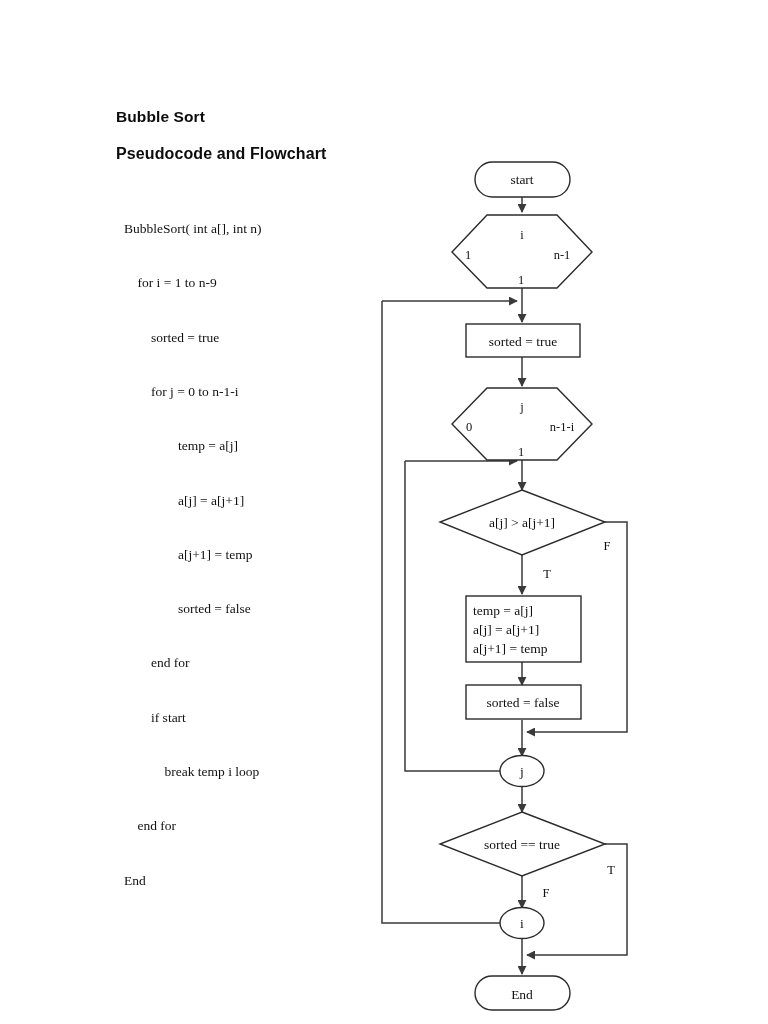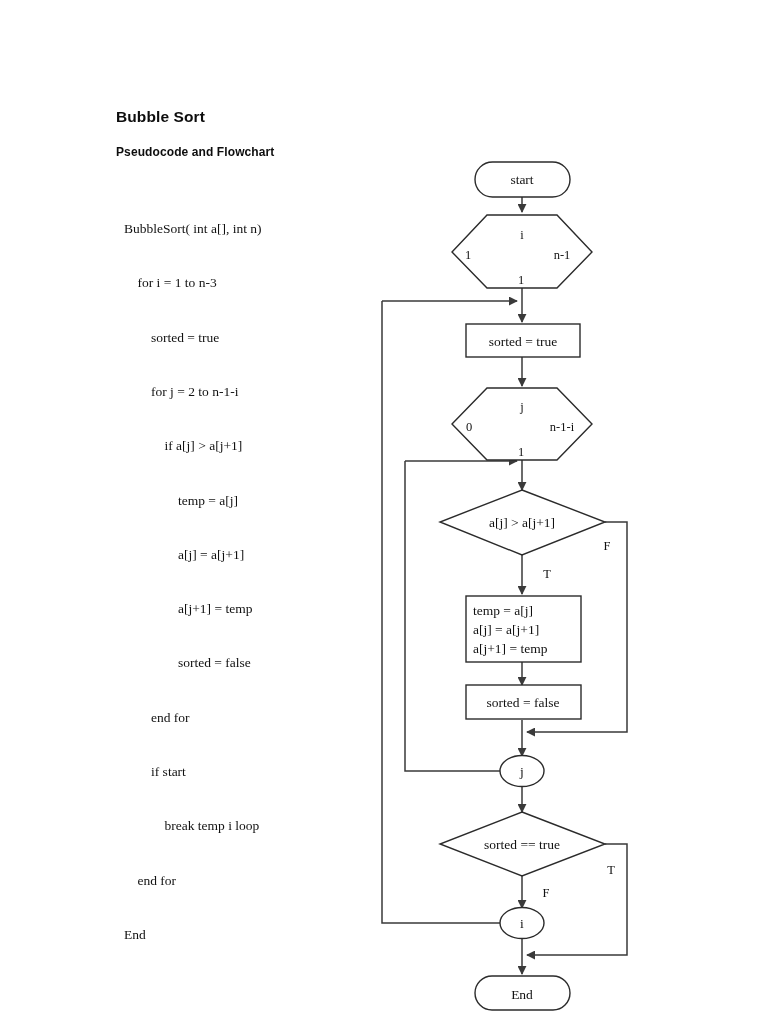--- a/index.html
+++ b/index.html
@@ -30,21 +30,21 @@
   }
   #title-main {
     left: 116px;
     top: 108px;
     font-size: 15.5px;
     letter-spacing: 0.1px;
   }
   #title-sub {
     left: 116px;
     top: 145px;
-    font-size: 12px;
+    font-size: 16px;
     letter-spacing: 0.1px;
   }
   #pseudocode {
     position: absolute;
     left: 116px;
     top: 184px;
     width: 300px;
     font-family: "Liberation Serif", serif;
     font-size: 13.5px;
     line-height: 18.1px;
@@ -86,24 +86,23 @@
 <body>
 
 <div id="page">
 
   <div class="heading" id="title-main">Bubble Sort</div>
 
   <div class="heading" id="title-sub">Pseudocode and Flowchart</div>
 
   <div id="pseudocode">
     <span class="pc-line">BubbleSort( int a[], int n)</span>
-    <span class="pc-line">    for i = 1 to n-3</span>
+    <span class="pc-line">    for i = 1 to n-9</span>
     <span class="pc-line">        sorted = true</span>
-    <span class="pc-line">        for j = 2 to n-1-i</span>
-    <span class="pc-line">            if a[j] &gt; a[j+1]</span>
+    <span class="pc-line">        for j = 0 to n-1-i</span>
     <span class="pc-line">                temp = a[j]</span>
     <span class="pc-line">                a[j] = a[j+1]</span>
     <span class="pc-line">                a[j+1] = temp</span>
     <span class="pc-line">                sorted = false</span>
     <span class="pc-line">        end for</span>
     <span class="pc-line">        if start</span>
     <span class="pc-line">            break temp i loop</span>
     <span class="pc-line">    end for</span>
     <span class="pc-line">End</span>
   </div>

